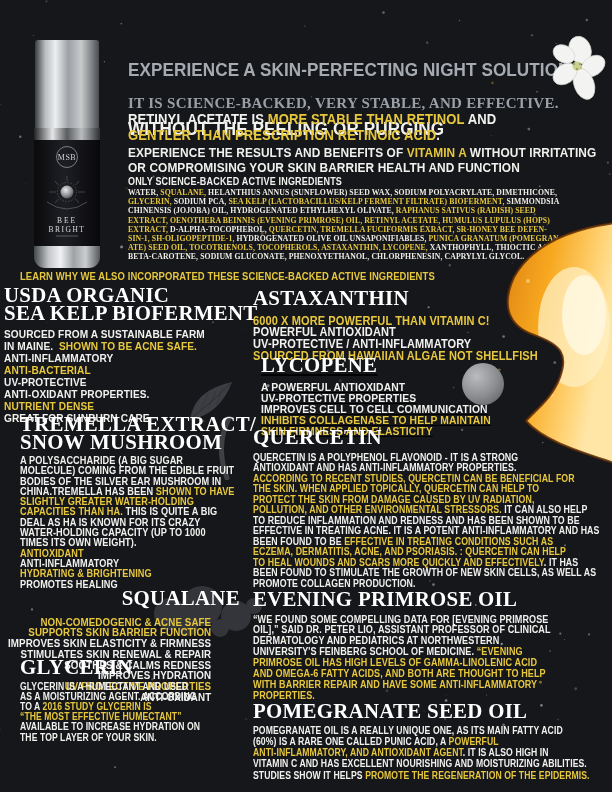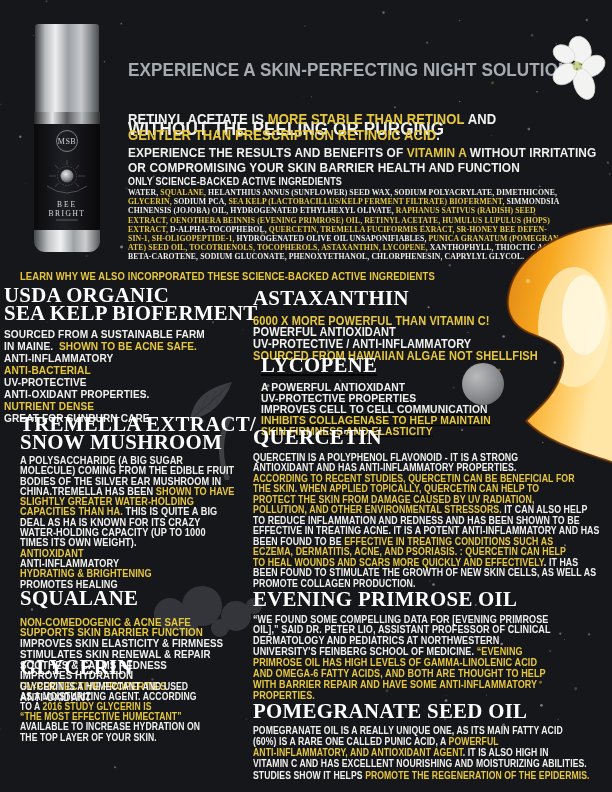--- a/index.html
+++ b/index.html
@@ -24,36 +24,36 @@
   
   .sec{position:absolute;z-index:10;}
   .sec-title{font-family:"Liberation Serif",serif;font-weight:700;font-size:21.5px;
              line-height:17.5px;color:#ffffff;white-space:pre;letter-spacing:.3px;
              transform:scaleX(.97);transform-origin:0 0;margin:0;}
   .sec-body{white-space:pre;font-weight:700;color:#f1f1ee;transform-origin:0 0;letter-spacing:.1px;}
   #sec-kelp{left:4px;top:287px;} #sec-kelp .sec-title{margin-bottom:6px;}
   .b-kelp{font-size:11.5px;line-height:12px;transform:scaleX(.88);}
   #sec-trem{left:20px;top:416px;} #sec-trem .sec-title{margin-bottom:4px;}
   .b-trem{font-size:10.8px;line-height:10.3px;transform:scaleX(.85);}
-  #sec-squal{left:20px;top:590px;} #sec-squal .sec-title{margin-bottom:9px;}
+  #sec-squal{left:8px;top:590px;text-align:right;} #sec-squal .sec-title{margin-bottom:9px;}
   .b-squal{font-size:11.5px;line-height:10.8px;transform:scaleX(.85);}
   #sec-gly{left:20px;top:659px;} #sec-gly .sec-title{margin-bottom:4px;}
   .b-gly{font-size:10.5px;line-height:10.2px;transform:scaleX(.82);}
   #sec-asta{left:253px;top:290px;} #sec-asta .sec-title{margin-bottom:8px;}
   .b-asta{font-size:12px;line-height:11.8px;transform:scaleX(.92);}
   #sec-lyco{left:261px;top:357px;text-decoration:underline;} #sec-lyco .sec-title{margin-bottom:7px;}
   .b-lyco{font-size:11.5px;line-height:11px;transform:scaleX(.9);}
   #sec-quer{left:253px;top:429px;} #sec-quer .sec-title{margin-bottom:5px;}
   .b-quer{font-size:10.6px;line-height:10.5px;transform:scaleX(.83);}
   #sec-prim{left:253px;top:591px;} #sec-prim .sec-title{margin-bottom:5px;}
   .b-prim{font-size:10.8px;line-height:10.9px;transform:scaleX(.84);}
   #sec-pome{left:253px;top:703px;} #sec-pome .sec-title{margin-bottom:4px;}
   .b-pome{font-size:10.8px;line-height:11.3px;transform:scaleX(.8);}
   
-  #bottle{left:30px;top:24px;width:74px;height:268px;z-index:5;}
+  #bottle{left:30px;top:40px;width:74px;height:268px;z-index:5;}
   #bottle .cap{position:absolute;left:5px;top:0;width:64px;height:88px;border-radius:3px 3px 0 0;
     background:linear-gradient(90deg,#3a3c3e 0%,#babdc0 16%,#eceeef 32%,#9da1a5 52%,#c8cacc 72%,#8b8e92 86%,#4a4d50 100%);}
   #bottle .band{position:absolute;left:4px;top:88px;width:66px;height:12px;
     background:linear-gradient(90deg,#232426,#e3e5e7 28%,#5a5c5f 50%,#b9bcbe 72%,#2d2e30 100%);}
   #bottle .label{position:absolute;left:4px;top:100px;width:66px;height:106px;
     background:linear-gradient(90deg,#0a0a0c,#1e1f24 45%,#08080a 100%);}
   #bottle .base{position:absolute;left:4px;top:206px;width:66px;height:22px;border-radius:0 0 11px 11px;
     background:linear-gradient(90deg,#44474a 0%,#c3c6c9 22%,#f0f1f2 40%,#9ea2a6 60%,#caccce 78%,#55585b 100%);}
   
   #moon{left:462px;top:363px;width:42px;height:42px;border-radius:50%;z-index:3;
@@ -292,20 +292,21 @@
 
   <svg id="wisp" class="abs" width="26" height="64" viewBox="0 0 26 64">
     <path d="M16,2 Q2,30 14,62" stroke="#cfd2d6" stroke-width="5" fill="none" stroke-linecap="round"></path>
   </svg>
 
   <div id="headline" class="abs pre cond">
     <div class="silver">EXPERIENCE A SKIN-PERFECTING NIGHT SOLUTION</div>
     <div>WITHOUT THE PEELING OR PURGING</div>
   </div>
 
+  <div id="subhead2" class="abs serif">IT IS SCIENCE-BACKED, VERY STABLE, AND EFFECTIVE.</div>
 
   <div id="stability" class="abs pre cond"><span>RETINYL ACETATE IS </span><span class="hl">MORE STABLE THAN RETINOL</span><span> AND
 </span><span class="hl">GENTLER THAN PRESCRIPTION RETINOIC ACID</span><span>.</span></div>
   <div id="benefits" class="abs pre cond"><span>EXPERIENCE THE RESULTS AND BENEFITS OF </span><span class="hl">VITAMIN A</span><span> WITHOUT IRRITATING
 OR COMPROMISING YOUR SKIN BARRIER HEALTH AND FUNCTION</span></div>
   <div id="only-note" class="abs pre cond">ONLY SCIENCE-BACKED ACTIVE INGREDIENTS</div>
   <div id="ingredients" class="abs pre serif"><span>WATER, </span><span class="hl">SQUALANE, </span><span>HELANTHIUS ANNUS (SUNFLOWER) SEED WAX, SODIUM POLYACRYLATE, DIMETHICONE,
 </span><span class="hl">GLYCERIN, </span><span>SODIUM PCA, </span><span class="hl">SEA KELP (LACTOBACILLUS/KELP FERMENT FILTRATE) BIOFERMENT, </span><span>SIMMONDSIA
 CHINENSIS (JOJOBA) OIL, HYDROGENATED ETHYLHEXYL OLIVATE, </span><span class="hl">RAPHANUS SATIVUS (RADISH) SEED
 EXTRACT, OENOTHERA BEINNIS (EVENING PRIMROSE) OIL, RETINYL ACETATE, HUMULUS LUPULUS (HOPS)

